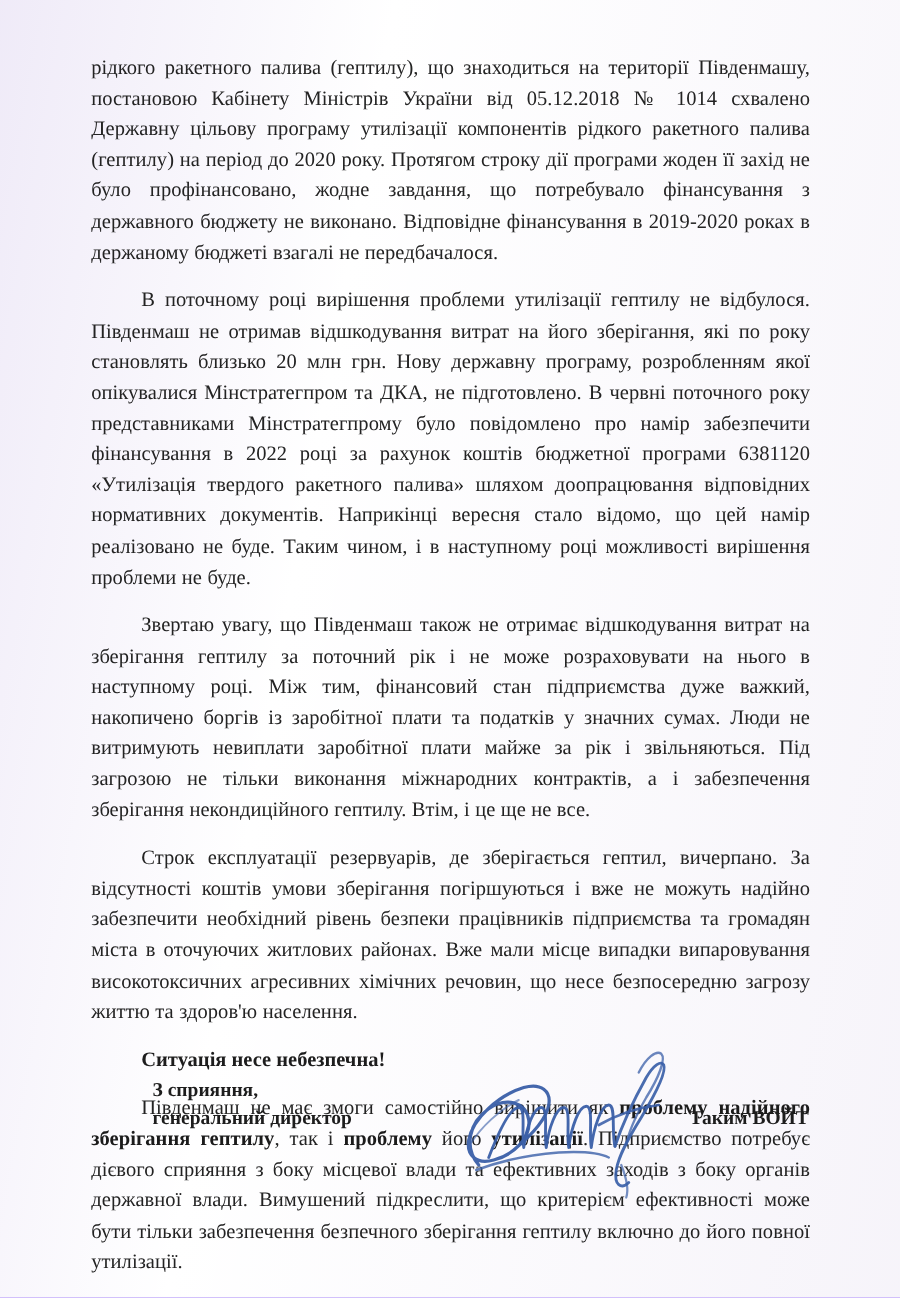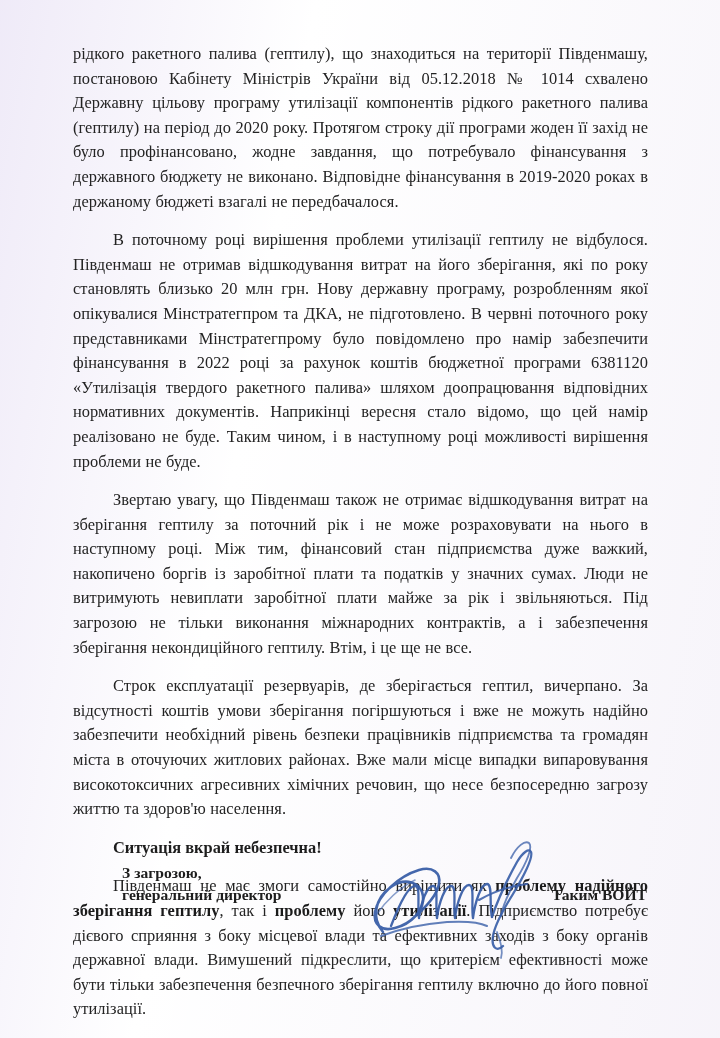--- a/index.html
+++ b/index.html
@@ -109,29 +109,29 @@
   <div class="body-area">
 
     <p class="para no-indent">рідкого ракетного палива (гептилу), що знаходиться на території Південмашу, постановою Кабінету Міністрів України від 05.12.2018 № 1014 схвалено Державну цільову програму утилізації компонентів рідкого ракетного палива (гептилу) на період до 2020 року. Протягом строку дії програми жоден її захід не було профінансовано, жодне завдання, що потребувало фінансування з державного бюджету не виконано. Відповідне фінансування в 2019-2020 роках в держаному бюджеті взагалі не передбачалося.</p>
 
     <p class="para gap">В поточному році вирішення проблеми утилізації гептилу не відбулося. Південмаш не отримав відшкодування витрат на його зберігання, які по року становлять близько 20 млн грн. Нову державну програму, розробленням якої опікувалися Мінстратегпром та ДКА, не підготовлено. В червні поточного року представниками Мінстратегпрому було повідомлено про намір забезпечити фінансування в 2022 році за рахунок коштів бюджетної програми 6381120 «Утилізація твердого ракетного палива» шляхом доопрацювання відповідних нормативних документів. Наприкінці вересня стало відомо, що цей намір реалізовано не буде. Таким чином, і в наступному році можливості вирішення проблеми не буде.</p>
 
     <p class="para gap">Звертаю увагу, що Південмаш також не отримає відшкодування витрат на зберігання гептилу за поточний рік і не може розраховувати на нього в наступному році. Між тим, фінансовий стан підприємства дуже важкий, накопичено боргів із заробітної плати та податків у значних сумах. Люди не витримують невиплати заробітної плати майже за рік і звільняються. Під загрозою не тільки виконання міжнародних контрактів, а і забезпечення зберігання некондиційного гептилу. Втім, і це ще не все.</p>
 
     <p class="para gap">Строк експлуатації резервуарів, де зберігається гептил, вичерпано. За відсутності коштів умови зберігання погіршуються і вже не можуть надійно забезпечити необхідний рівень безпеки працівників підприємства та громадян міста в оточуючих житлових районах. Вже мали місце випадки випаровування високотоксичних агресивних хімічних речовин, що несе безпосередню загрозу життю та здоров'ю населення.</p>
 
-    <p class="alert-line">Ситуація вкрай небезпечна!</p>
+    <p class="alert-line">Ситуація несе небезпечна!</p>
 
     <p class="para gap" id="final-paragraph"><span>Південмаш не має змоги самостійно вирішити як </span><b>проблему надійного зберігання гептилу</b><span>, так і </span><b>проблему</b><span> його </span><b>утилізації</b><span>. Підприємство потребує дієвого сприяння з боку місцевої влади та ефективних заходів з боку органів державної влади. Вимушений підкреслити, що критерієм ефективності може бути тільки забезпечення безпечного зберігання гептилу включно до його повної утилізації.</span></p>
 
   </div>
 
   <div class="sig-block">
     <div class="sig-left">
-      <div>З загрозою,</div>
+      <div>З сприяння,</div>
       <div>генеральний директор</div>
     </div>
 
     <div class="sig-ink">
       <svg viewBox="0 0 210 120" preserveAspectRatio="none" aria-hidden="true">
         <g fill="none" stroke="#3a5fa8" stroke-linecap="round" stroke-linejoin="round">
           <path d="M22,92 C10,78 14,58 30,47 C44,37 60,42 62,56 C64,70 50,84 34,88 C20,92 12,84 14,72
                    C17,55 38,36 58,30 C72,26 80,33 78,44 C76,56 62,70 50,80" stroke-width="2.6" opacity="0.95"></path>
           <path d="M30,86 C40,60 48,46 54,46 C60,46 56,66 58,78 C60,62 66,46 72,46 C78,46 74,66 76,78
                    C78,62 84,46 90,46 C96,46 92,66 94,78 C96,62 102,45 108,45 C114,45 110,66 112,78

